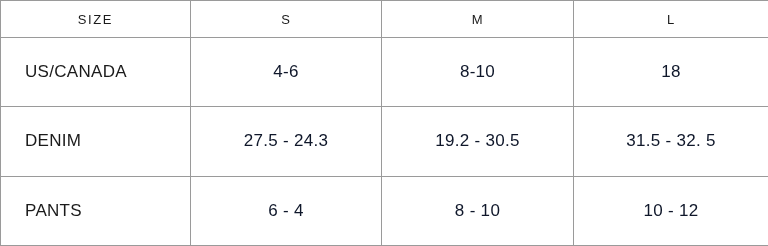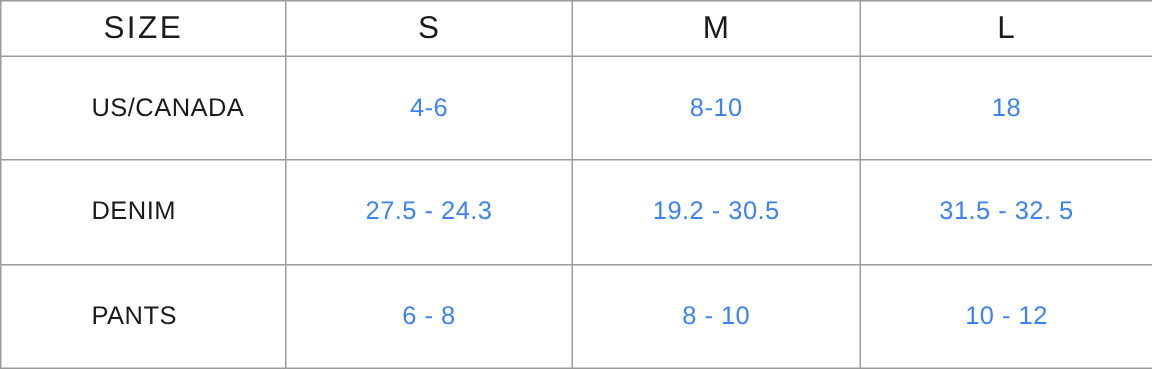--- a/index.html
+++ b/index.html
@@ -33,45 +33,45 @@
     padding: 0;
     vertical-align: middle;
     background: #ffffff;
   }
 
   
   thead th {
     height: 36px;
     text-align: center;
     color: #1b1b1b;
-    font-size: 21px;
+    font-size: 13px;
     font-weight: 400;
     letter-spacing: 0.6px;
   }
 
   thead th.size-title {
     letter-spacing: 1.6px;
   }
 
   
   tbody tr { height: 35px; }
 
   tbody th.row-label {
     text-align: left;
-    padding-left: 60px;
+    padding-left: 24px;
     color: #1b1b1b;
     font-size: 17px;
     font-weight: 400;
     letter-spacing: 0.3px;
     white-space: nowrap;
   }
 
   tbody td.value {
     text-align: center;
-    color: #3b82f6;
+    color: #0f172a;
     font-size: 17px;
     font-weight: 400;
     letter-spacing: 0.3px;
     white-space: pre;
   }
 </style>
 </head>
 <body>
 
 <table class="size-chart">
@@ -97,18 +97,18 @@
       <td class="value">18</td>
     </tr>
     <tr>
       <th class="row-label" scope="row">DENIM</th>
       <td class="value">27.5 - 24.3</td>
       <td class="value">19.2 - 30.5</td>
       <td class="value">31.5 - 32. 5</td>
     </tr>
     <tr>
       <th class="row-label" scope="row">PANTS</th>
-      <td class="value">6 - 8</td>
+      <td class="value">6 - 4</td>
       <td class="value">8 - 10</td>
       <td class="value">10 - 12</td>
     </tr>
   </tbody>
 </table>
 
 </body></html>

